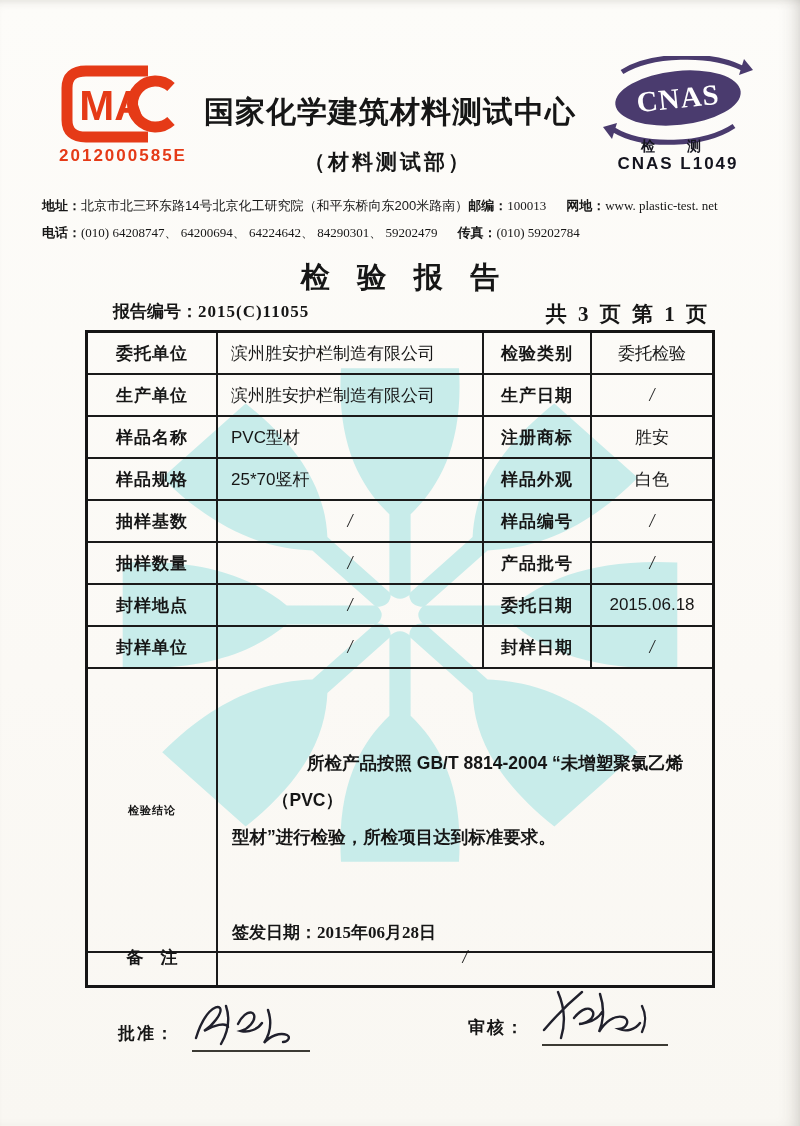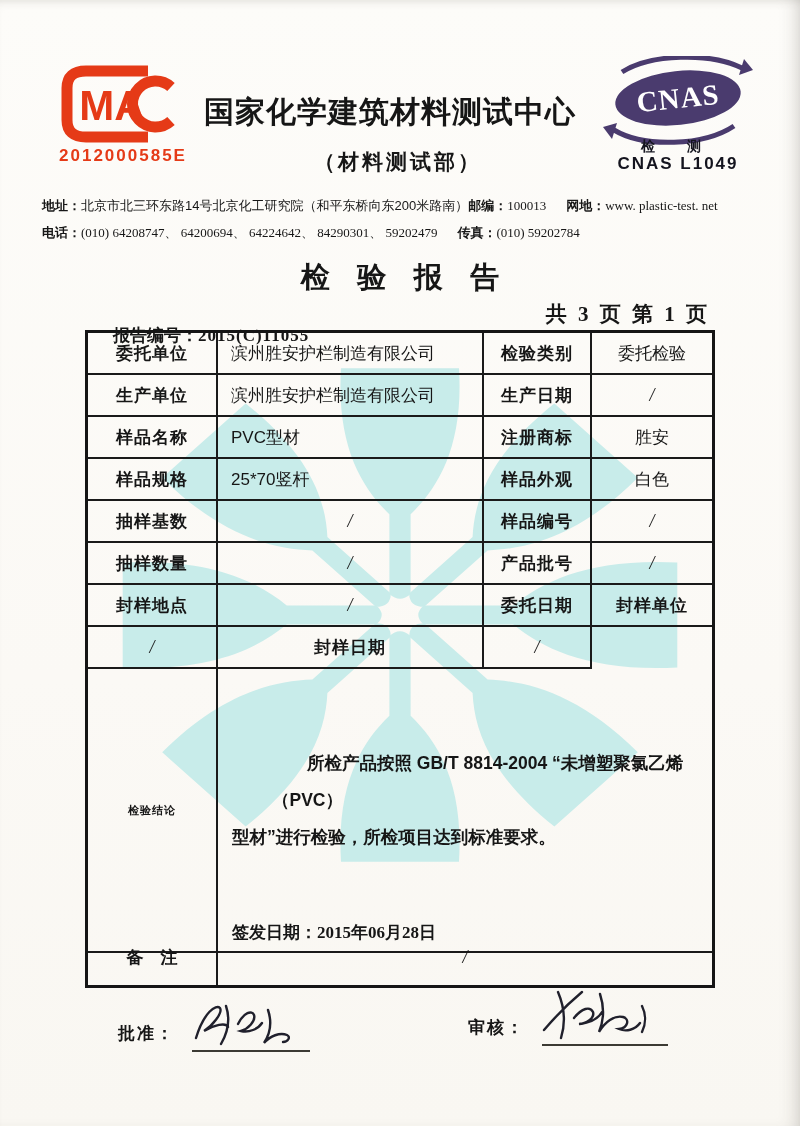--- a/index.html
+++ b/index.html
@@ -18,32 +18,32 @@
     background:linear-gradient(180deg,#fdfcf9 0%,#fbf9f5 60%,#f9f7f2 100%);
     box-shadow:inset -14px 0 20px -14px rgba(60,55,45,.28), inset 0 8px 12px -9px rgba(60,55,45,.18);
     color:var(--ink);
   }
   
   .cma-logo{ position:absolute; left:56px; top:60px; }
   .cma-code{ position:absolute; left:58px; top:146px; width:130px; text-align:center;
     color:var(--red); font-weight:700; font-size:17px; letter-spacing:2px; font-family:var(--sans); }
   .center-name{ position:absolute; left:185px; top:92px; width:410px; text-align:center;
     font-family:var(--serif); font-weight:700; font-size:30px; letter-spacing:1px; }
-  .dept-name{ position:absolute; left:193px; top:148px; width:410px; text-align:center;
+  .dept-name{ position:absolute; left:183px; top:148px; width:410px; text-align:center;
     font-family:var(--serif); font-weight:700; font-size:21px; letter-spacing:3px; }
   .cnas-logo{ position:absolute; left:592px; top:56px; }
   
   .contact{ position:absolute; left:42px; top:192px; width:722px; font-size:13px; line-height:27px; }
   .contact .lab{ font-weight:700; }
   .contact .val{ font-family:var(--serif); }
   .contact .gap1{ } .contact .gap2{ margin-left:20px; }
   
   .report-title{ position:absolute; left:0; top:258px; width:800px; text-align:center;
     font-family:var(--serif); font-weight:700; font-size:29px; letter-spacing:0.95em; padding-left:0.95em; }
-  .report-no{ position:absolute; left:113px; top:300px; font-size:17px; font-weight:700;margin-top:24px; }
+  .report-no{ position:absolute; left:113px; top:300px; font-size:17px; font-weight:700; }
   .report-no .num{ font-family:var(--serif); letter-spacing:1px; }
   .report-pages{ position:absolute; right:90px; top:300px; font-size:21px; font-weight:700;
     font-family:var(--serif); letter-spacing:3px; }
   
   .watermark{ position:absolute; left:80px; top:335px; z-index:0; }
   
   .rtable{ position:absolute; left:85px; top:330px; width:630px; border:3px solid #151515; z-index:1; }
   .grid{ display:grid; grid-template-columns:130px 266px 108px 120px; grid-auto-rows:42px; }
   .cell{ display:flex; align-items:center; justify-content:center;
     border-right:2px solid #1a1a1a; border-bottom:2px solid #1a1a1a;
@@ -158,20 +158,21 @@
         <div class="cell val slash">/</div>
         <div class="cell lab">样品编号</div>
         <div class="cell val slash">/</div>
         <div class="cell lab">抽样数量</div>
         <div class="cell val slash">/</div>
         <div class="cell lab">产品批号</div>
         <div class="cell val slash">/</div>
         <div class="cell lab">封样地点</div>
         <div class="cell val slash">/</div>
         <div class="cell lab">委托日期</div>
+        <div class="cell val">2015.06.18</div>
         <div class="cell lab">封样单位</div>
         <div class="cell val slash">/</div>
         <div class="cell lab">封样日期</div>
         <div class="cell val slash">/</div>
       </div>
 
     <div class="concl">
       <div class="lab">检验结论</div>
       <div class="body">
         <div class="l1">所检产品按照 GB/T 8814-2004 “未增塑聚氯乙烯（PVC）</div>

